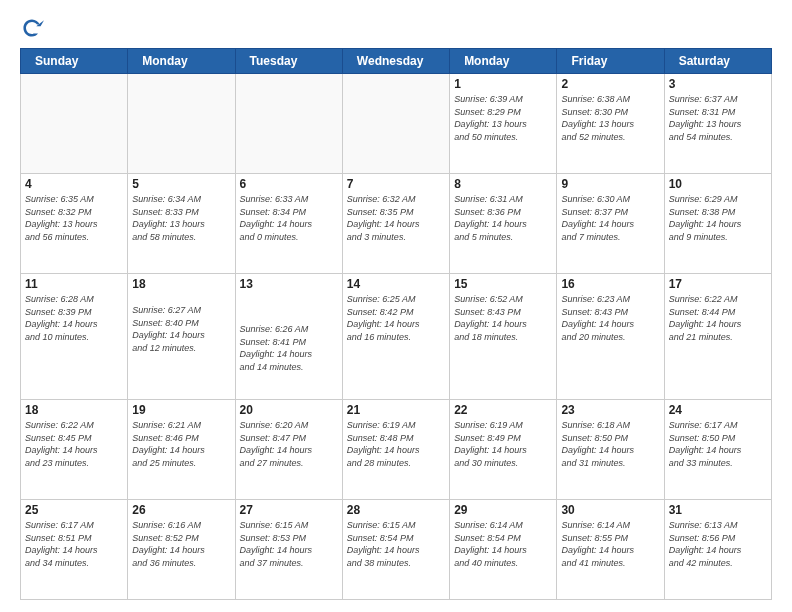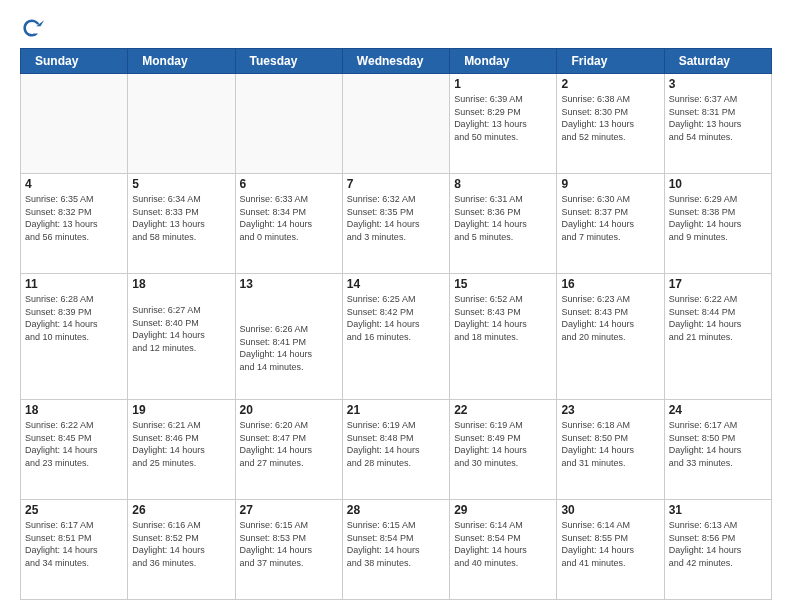--- a/index.html
+++ b/index.html
@@ -83,20 +83,21 @@
     .day-number {
       font-size: 12px;
       font-weight: bold;
       color: #222;
       margin-bottom: 2px;
     }
     .day-info {
       font-size: 9px;
       color: #444;
       line-height: 1.4;
+      font-style: italic;
     }
   </style>
 </head>
 <body>
 
 <div class="page">
   <div class="header">
     <div class="logo">
       <svg class="logo-icon" viewBox="0 0 28 28">
         <path d="M14 4 C8 4 4 8.5 4 14 C4 19.5 8 24 14 24 C17 24 19.5 22.5 21 20.5 L16 20.5 C15 21 14.5 21 14 21 C9.8 21 7 17.5 7 14 C7 10.5 9.8 7 14 7 C16.5 7 18.5 8.2 19.8 10 L23 10 C21.5 6.5 18 4 14 4 Z" fill="#2563a8"></path>

